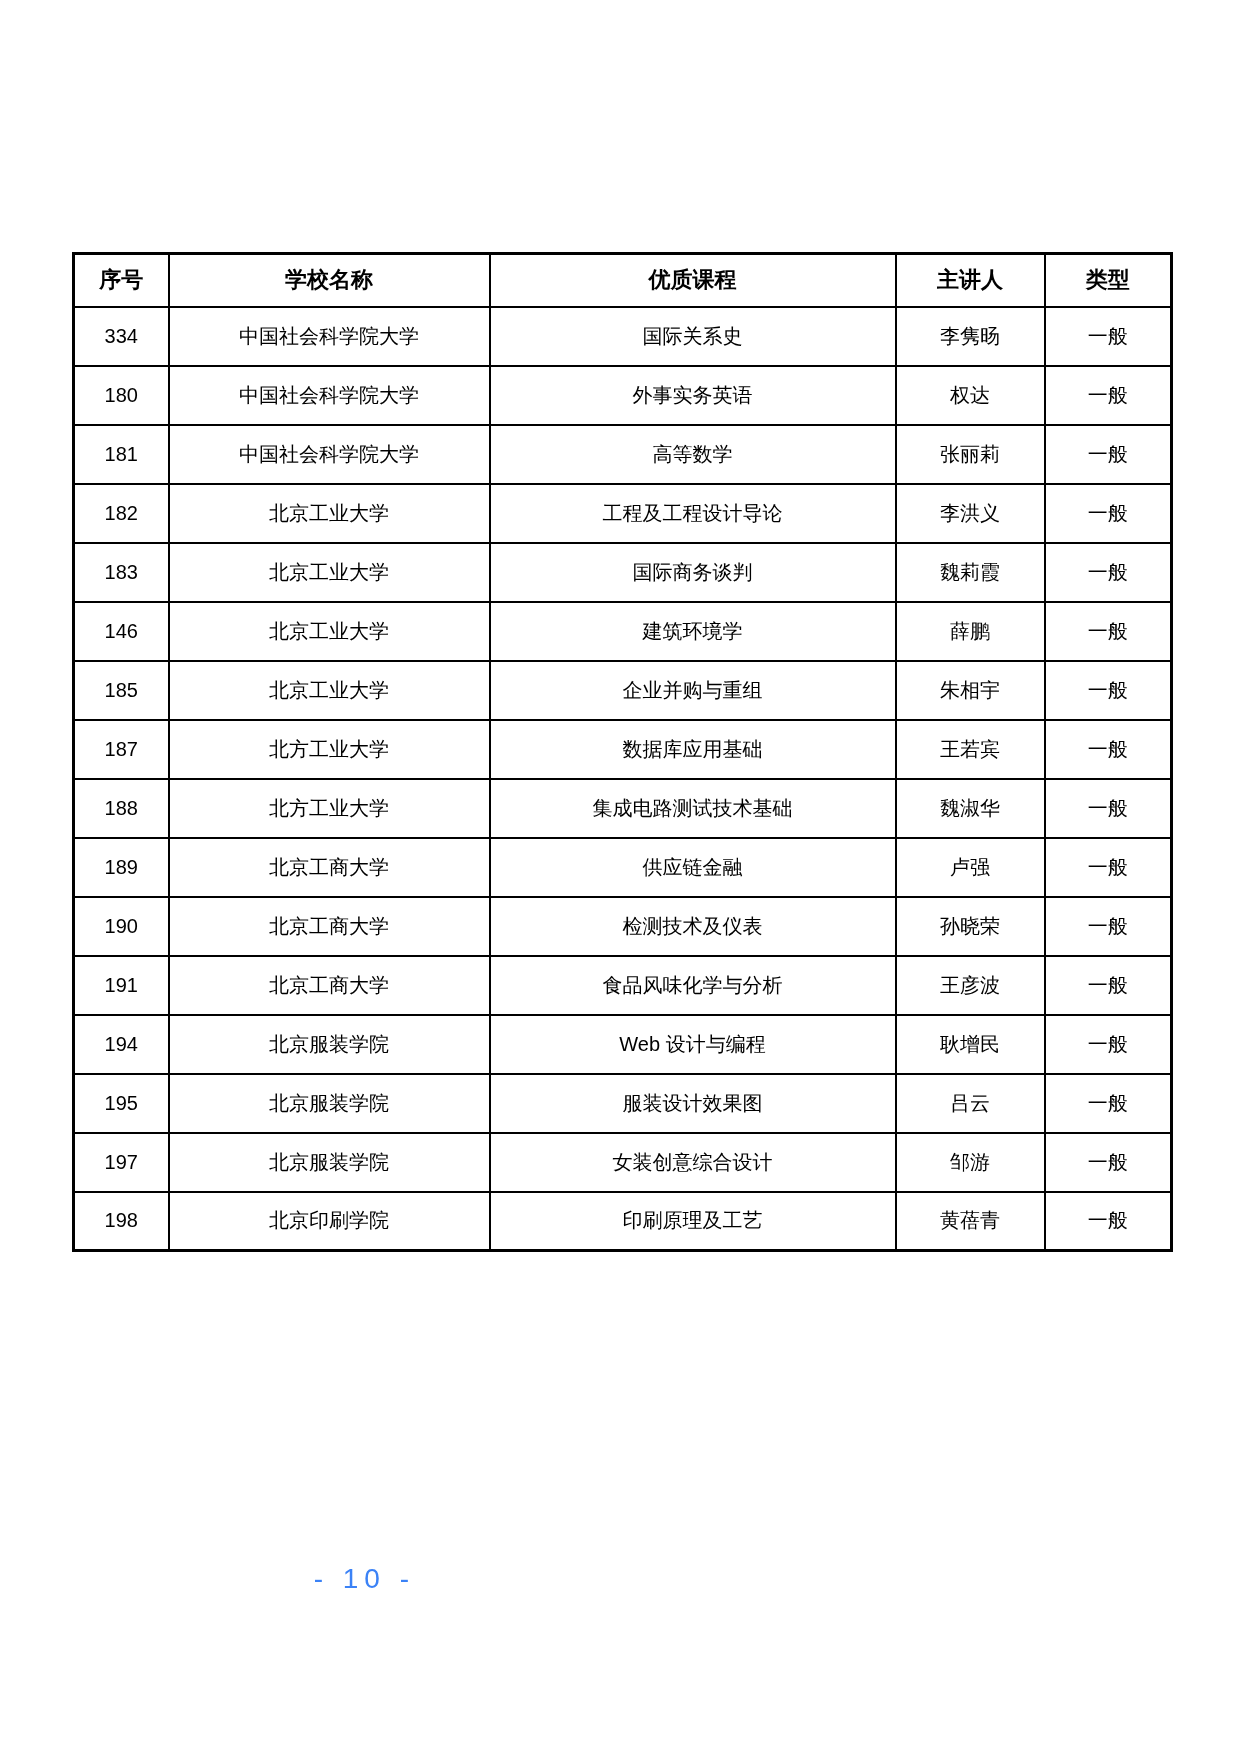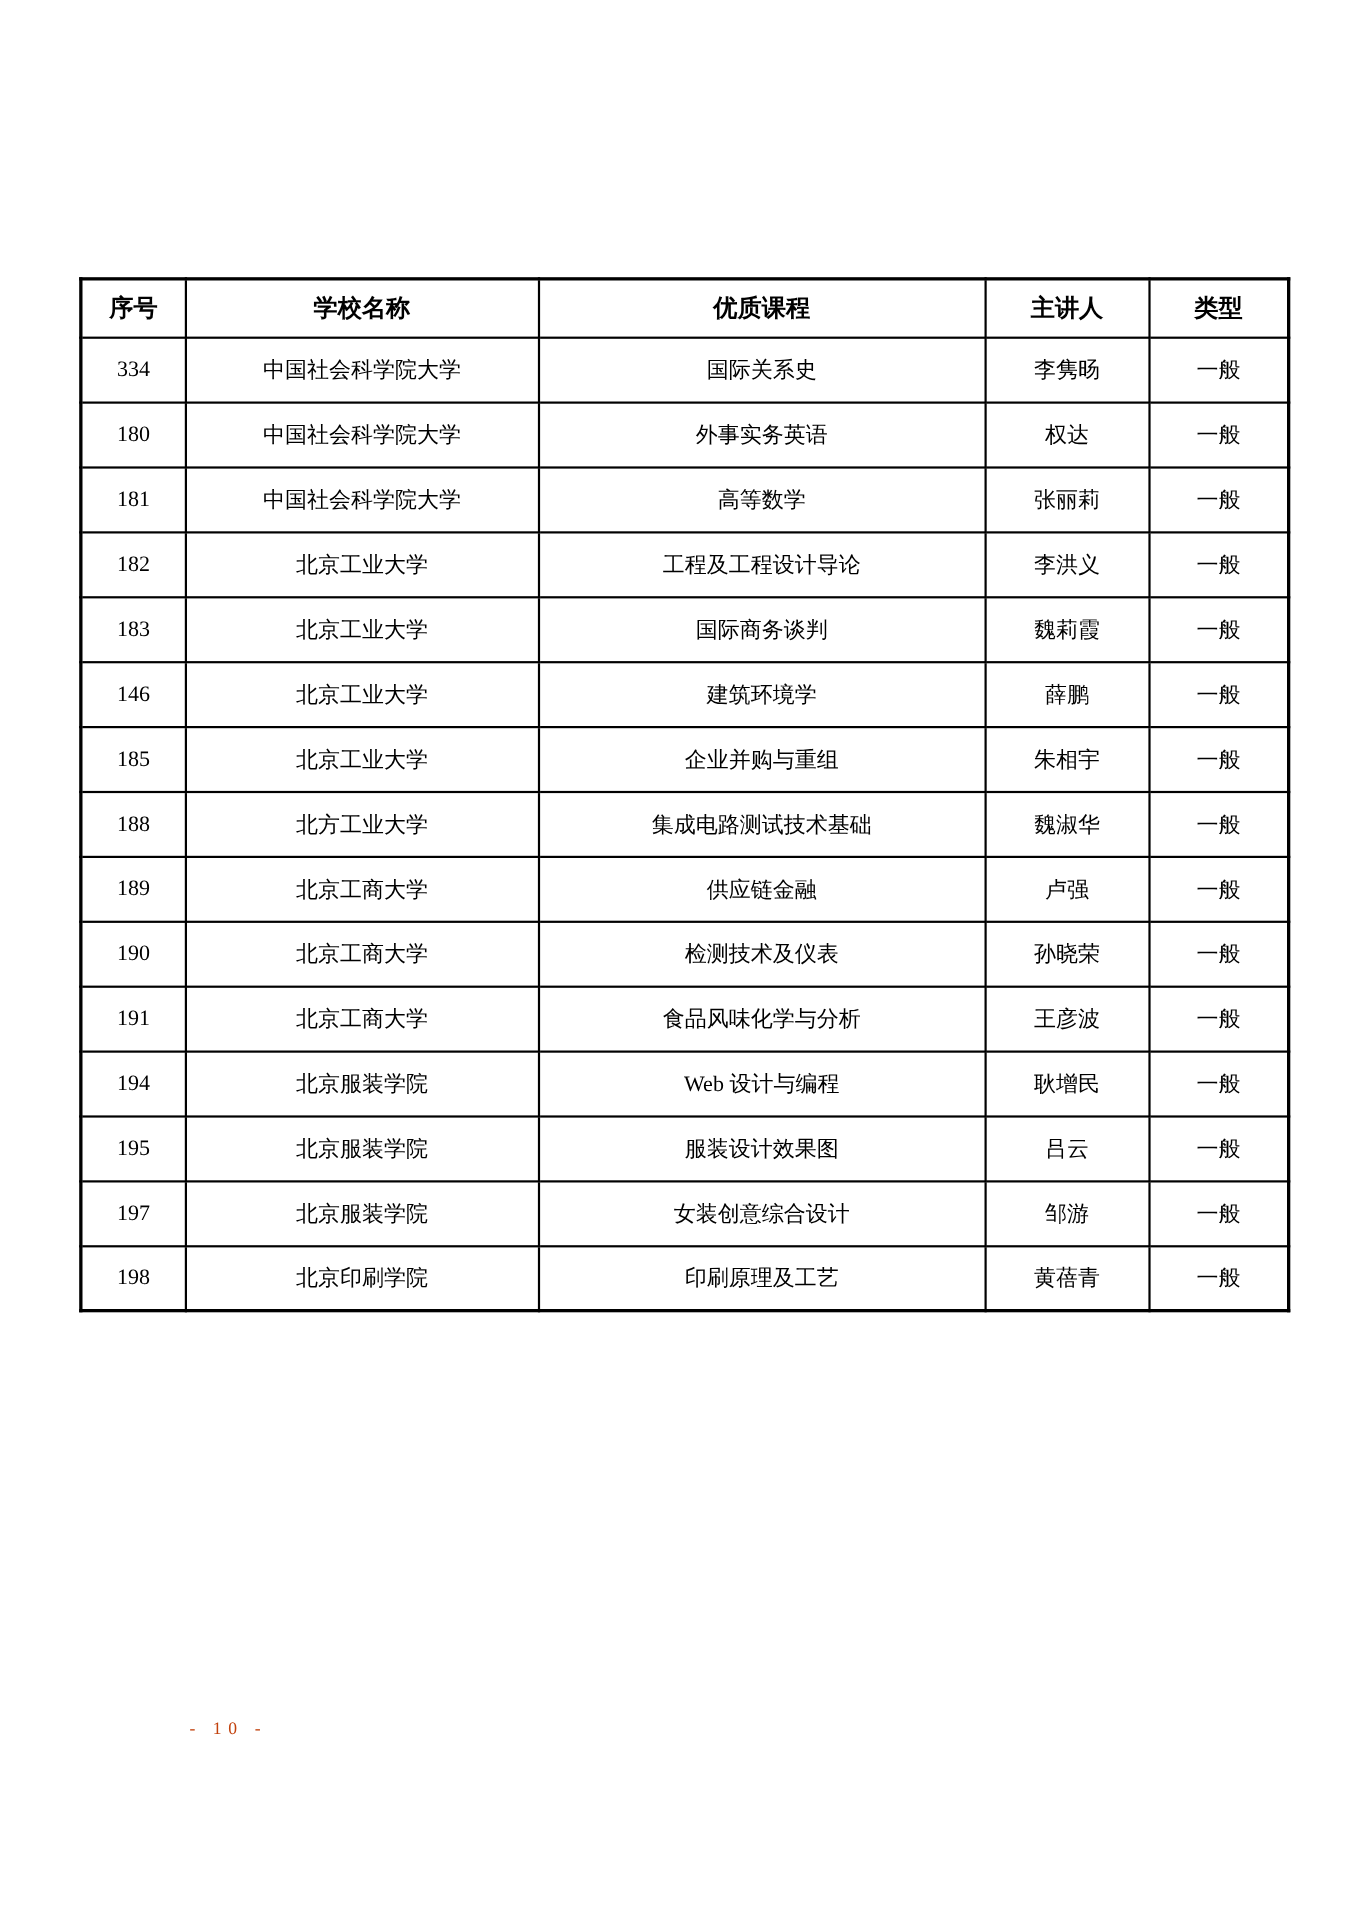--- a/index.html
+++ b/index.html
@@ -2,21 +2,21 @@
 <html><head>
 <meta charset="utf-8">
 <style>
   * { margin: 0; padding: 0; box-sizing: border-box; }
   html, body { background: #ffffff; }
   .page {
     position: relative;
     width: 1241px;
     height: 1755px;
     background: #ffffff;
-    font-family: Liberation Serif, serif;
+    font-family: Liberation Sans, sans-serif;
     color: #000000;
     overflow: hidden;
   }
   table.course-table {
     position: absolute;
     left: 72px;
     top: 252px;
     width: 1098px;
     border-collapse: collapse;
     table-layout: fixed;
@@ -42,24 +42,24 @@
   col.c-no       { width: 95px; }
   col.c-school   { width: 321px; }
   col.c-course   { width: 406px; }
   col.c-lecturer { width: 149px; }
   col.c-type     { width: 127px; }
   .page-number {
     position: absolute;
     left: 0;
     top: 1563px;
     width: 415px;           
-    text-align: center;
-    font-size: 16px;
+    text-align: right;
+    font-size: 28px;
     letter-spacing: 6px;
-    color: #c2410c;
+    color: #3b82f6;
   }
 </style>
 </head>
 <body>
 
 <div class="page">
 
   <table class="course-table">
     <colgroup>
       <col class="c-no">
@@ -121,20 +121,27 @@
       <td>一般</td>
     </tr>
         <tr>
       <td>185</td>
       <td>北京工业大学</td>
       <td>企业并购与重组</td>
       <td>朱相宇</td>
       <td>一般</td>
     </tr>
         <tr>
+      <td>187</td>
+      <td>北方工业大学</td>
+      <td>数据库应用基础</td>
+      <td>王若宾</td>
+      <td>一般</td>
+    </tr>
+        <tr>
       <td>188</td>
       <td>北方工业大学</td>
       <td>集成电路测试技术基础</td>
       <td>魏淑华</td>
       <td>一般</td>
     </tr>
         <tr>
       <td>189</td>
       <td>北京工商大学</td>
       <td>供应链金融</td>

